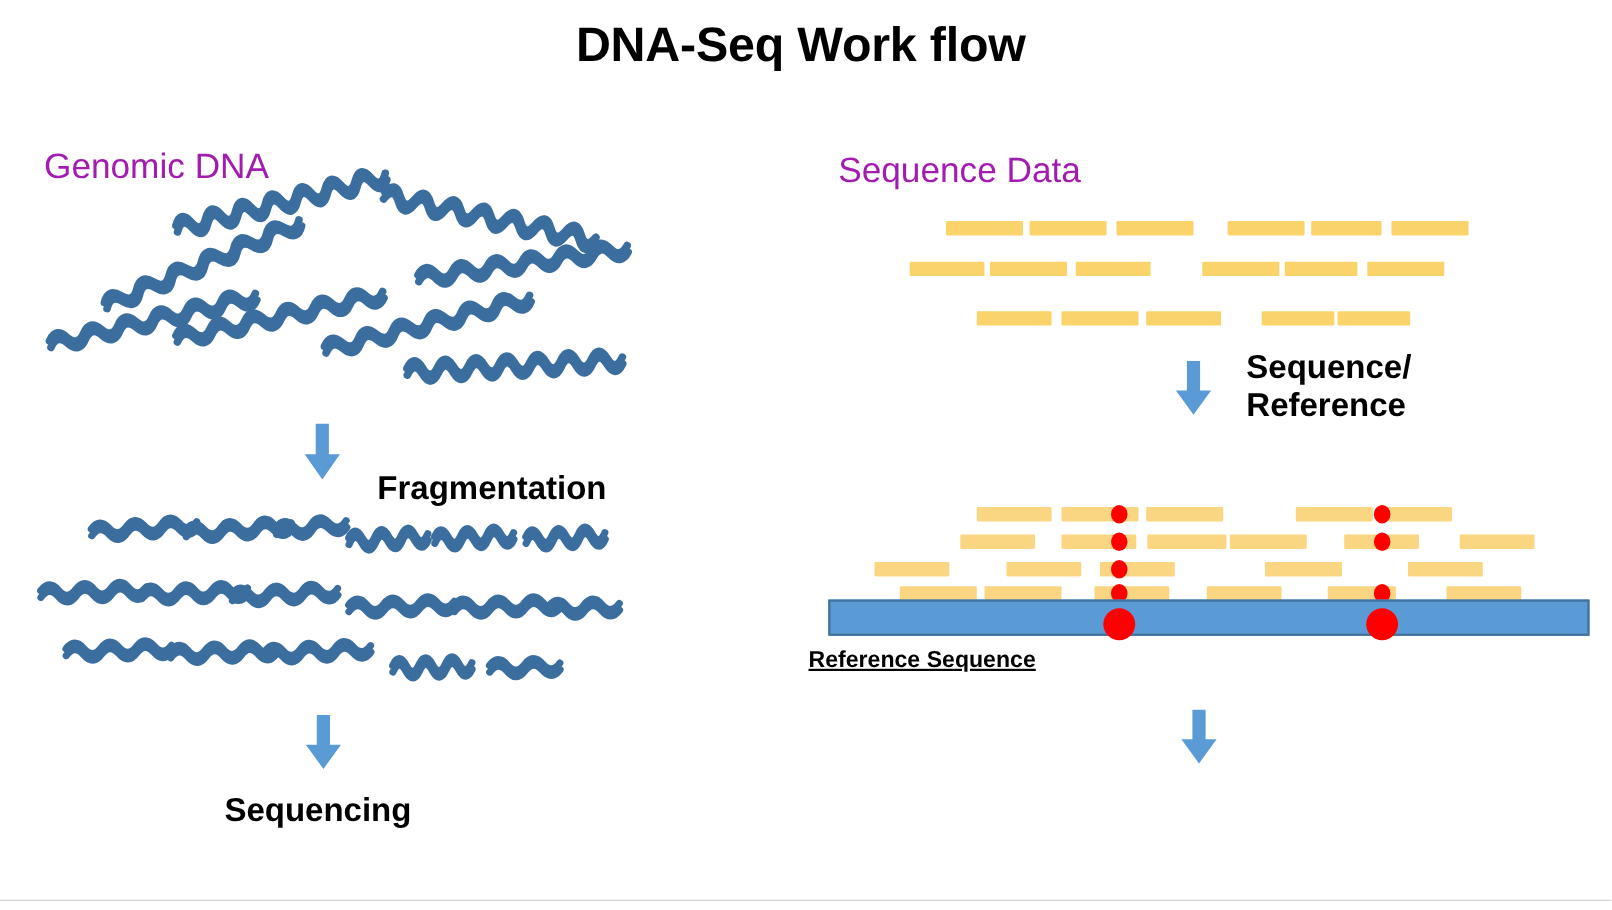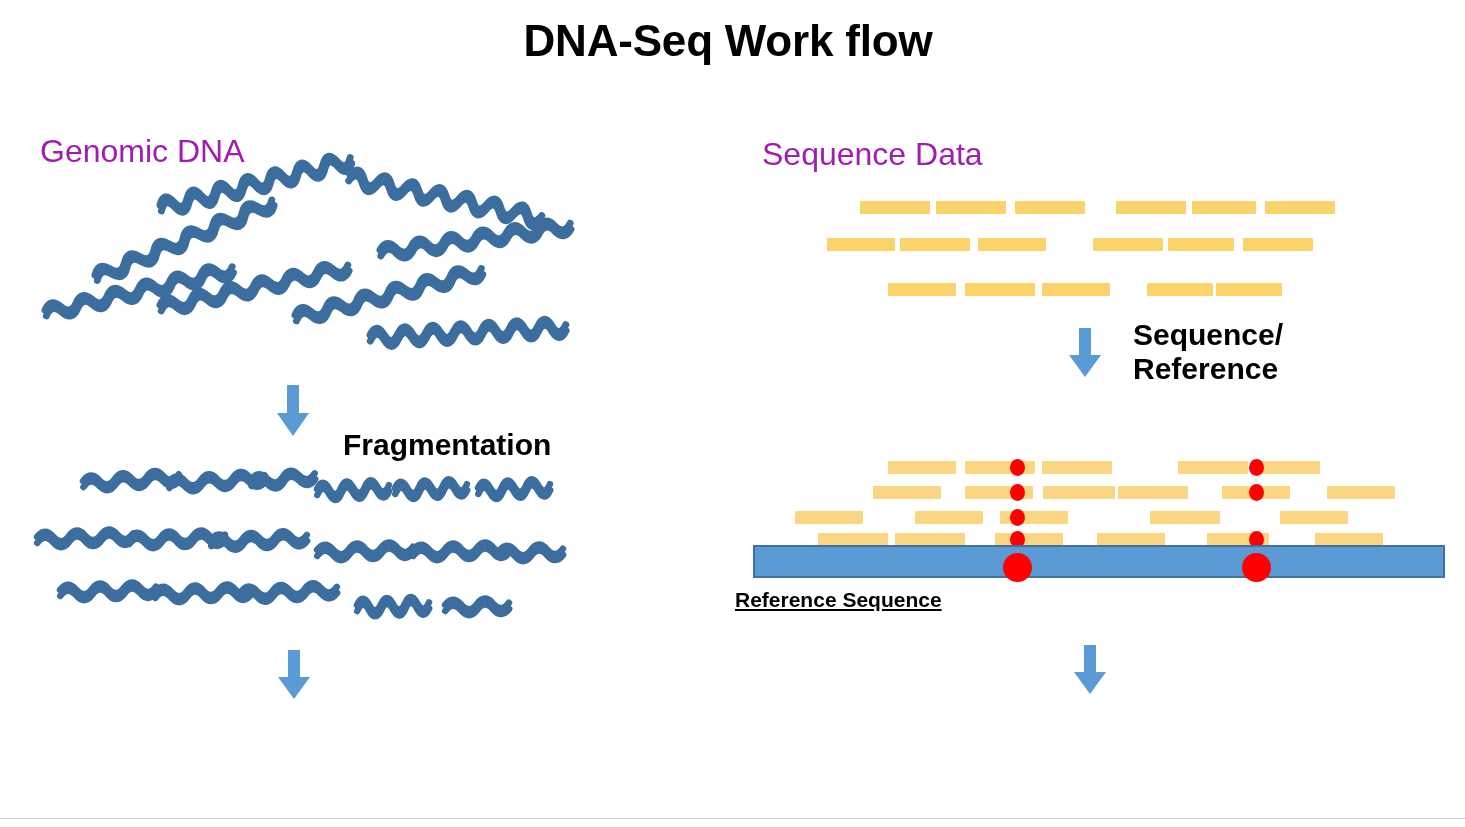--- a/index.html
+++ b/index.html
@@ -198,20 +198,21 @@
       <use href="#frz" transform="translate(322,150) rotate(-2)"></use>
       <use href="#frs" transform="translate(410,150) rotate(-2)"></use>
     </svg>
   </div>
 
   <div class="arrow-down" style="left:277px; top:650px;">
     <svg width="34" height="50" viewBox="0 0 34 50">
       <path d="M11,0 L23,0 L23,27 L33,27 L17,49 L1,27 L11,27 Z" fill="#5B9BD5"></path>
     </svg>
   </div>
+  <div class="abs step-label" id="label-sequencing">Sequencing</div>
 
   <div class="abs section-label" id="label-sequence-data">Sequence Data</div>
 
   <div class="abs" id="unaligned-reads" style="left:0; top:0; width:1465px; height:310px;">
       <div class="read" style="left: 860px; top: 201px; width: 70px;"></div>
       <div class="read" style="left: 936px; top: 201px; width: 70px;"></div>
       <div class="read" style="left: 1015px; top: 201px; width: 70px;"></div>
       <div class="read" style="left: 1116px; top: 201px; width: 70px;"></div>
       <div class="read" style="left: 1192px; top: 201px; width: 64px;"></div>
       <div class="read" style="left: 1265px; top: 201px; width: 70px;"></div>

